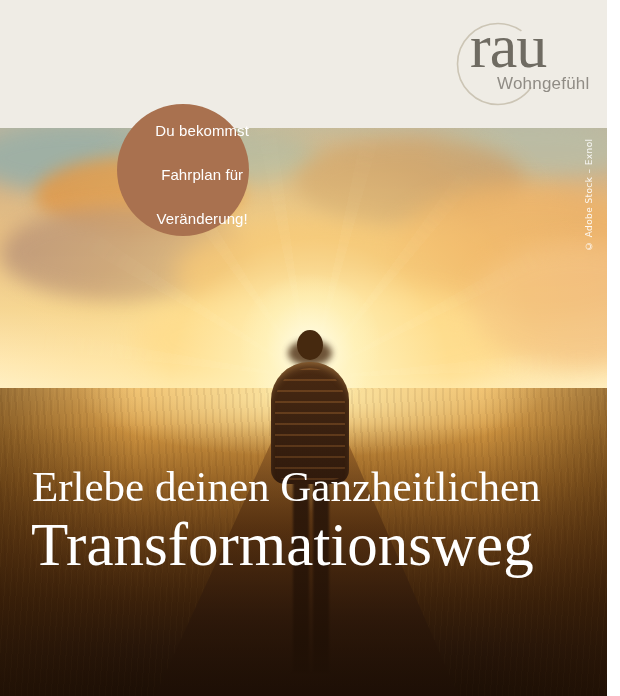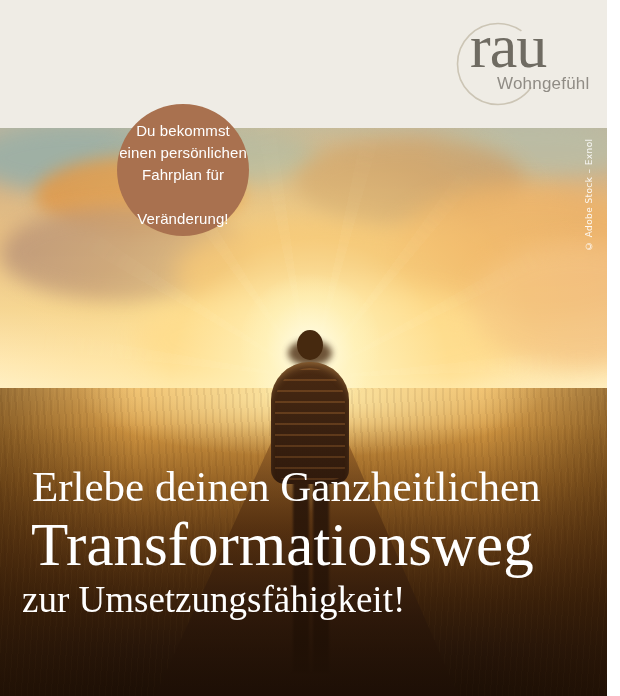--- a/index.html
+++ b/index.html
@@ -113,21 +113,21 @@
     content:"";position:absolute;inset:6px 4px 4px 4px;border-radius:inherit;
     background:repeating-linear-gradient(180deg, rgba(255,165,75,.20) 0 2px, transparent 2px 11px);
   }
   .leg{position:absolute;top:354px;width:16px;height:190px;filter:blur(.8px);}
   .leg-left{left:293px;background:linear-gradient(180deg,#331d0d,#241307 85%,rgba(30,16,6,.4));}
   .leg-right{left:313px;background:linear-gradient(180deg,#331d0d,#241307 85%,rgba(30,16,6,.4));}
   
   .badge{
     position:absolute;left:117px;top:104px;width:132px;height:132px;border-radius:50%;
     background:var(--badge-bg,#a9714f);z-index:5;
-    display:flex;align-items:center;justify-content:center;text-align:center;
+    display:flex;align-items:center;justify-content:flex-end;text-align:center;
   }
   .badge-text{
     margin-top:10px;color:var(--badge-text,#ffffff);
     font-size:15px;line-height:22px;letter-spacing:.1px;
   }
   
   .credit{
     position:absolute;right:13px;top:133px;height:118px;z-index:4;
     writing-mode:vertical-rl;transform:rotate(180deg);
     font-size:9px;letter-spacing:.4px;color:rgba(255,255,255,.9);
@@ -184,28 +184,27 @@
     <svg width="110" height="105" viewBox="0 0 110 105">
       <circle cx="48" cy="50" r="40.5" fill="none" stroke="#ccc5b5" stroke-width="1.6" stroke-dasharray="190.8 63.7" stroke-dashoffset="-24.7"></circle>
     </svg>
     <div class="logo-name">rau</div>
     <div class="logo-tagline">Wohngefühl</div>
   </div>
 
   <div class="badge">
     <div class="badge-text">
       <span>Du bekommst</span><br>
-      <span>einen persönlichen</span><br>
+      <br>
       <span>Fahrplan für</span><br>
       <br>
       <span>Veränderung!</span>
     </div>
   </div>
 
   <div class="credit">© Adobe Stock – Exnol</div>
 
   <div class="headline">
     <span class="h-line h-line1">Erlebe deinen Ganzheitlichen</span>
     <span class="h-line h-line2">Transformationsweg</span>
-    <span class="h-line h-line4">zur Umsetzungsfähigkeit!</span>
   </div>
 
 </div>
 
 </body></html>

